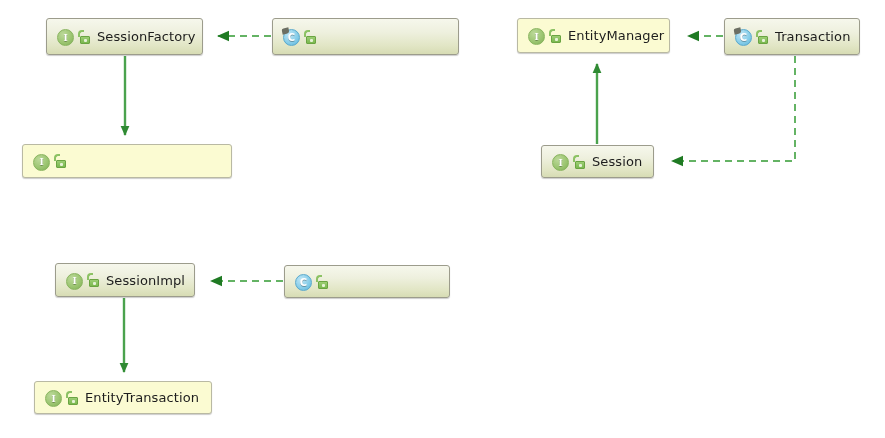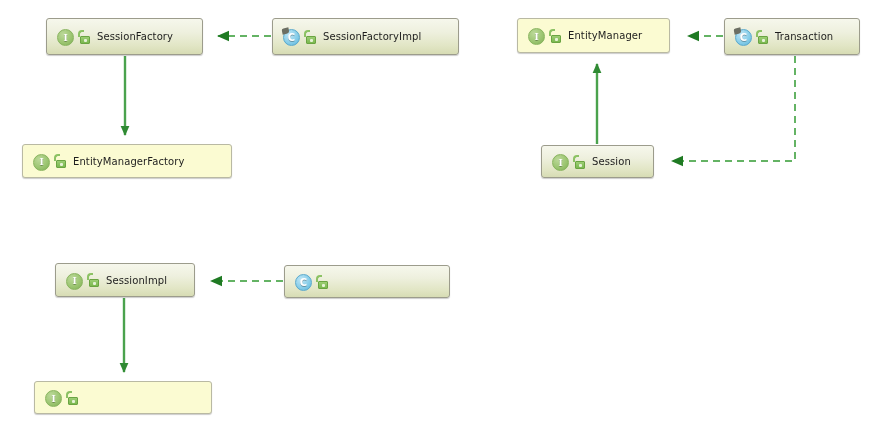--- a/index.html
+++ b/index.html
@@ -40,21 +40,21 @@
   }
   .node.style-green {
     background: linear-gradient(to bottom, #f6f7ec 0%, #eef0de 38%, #e2e6c6 75%, #d7dcb4 100%);
     border-color: #9c9c8c;
   }
   .node.style-yellow {
     background: #fbfbd2;
     border-color: #b9b9a3;
   }
   .node-label {
-    font-size: 10px;
+    font-size: 13px;
     color: #1d1d1d;
     letter-spacing: 0.1px;
   }
   
   .type-icon {
     position: relative;
     width: 17px;
     height: 17px;
     flex: 0 0 auto;
     margin-right: 5px;
@@ -170,32 +170,30 @@
 
   <div class="node style-green" style="left:272px; top:18px; width:187px; height:37px;">
     <span class="type-icon cls">
       <span class="disc">C</span>
       <span class="tab"></span>
     </span>
     <span class="lock-icon">
       <span class="shackle"></span>
         <span class="body"></span>
     </span>
-    <span class="node-label">SessionFactoryImpl</span>
   </div>
 
   <div class="node style-yellow" style="left:22px; top:144px; width:210px; height:34px;">
     <span class="type-icon iface">
       <span class="disc">I</span>
     </span>
     <span class="lock-icon">
       <span class="shackle"></span>
         <span class="body"></span>
     </span>
-    <span class="node-label">EntityManagerFactory</span>
   </div>
 
   <div class="node style-yellow" style="left:517px; top:18px; width:153px; height:35px;">
     <span class="type-icon iface">
       <span class="disc">I</span>
     </span>
     <span class="lock-icon">
       <span class="shackle"></span>
         <span class="body"></span>
     </span>
@@ -247,15 +245,16 @@
   </div>
 
   <div class="node style-yellow" style="left:34px; top:381px; width:178px; height:33px;">
     <span class="type-icon iface">
       <span class="disc">I</span>
     </span>
     <span class="lock-icon">
       <span class="shackle"></span>
         <span class="body"></span>
     </span>
+    <span class="node-label">EntityTransaction</span>
   </div>
 
 </div>
 
 </body></html>

